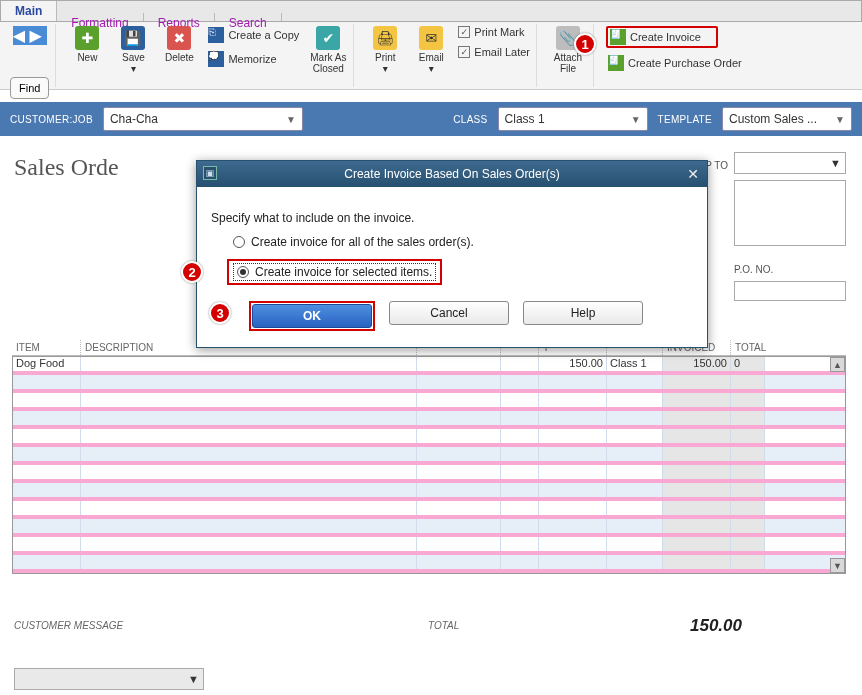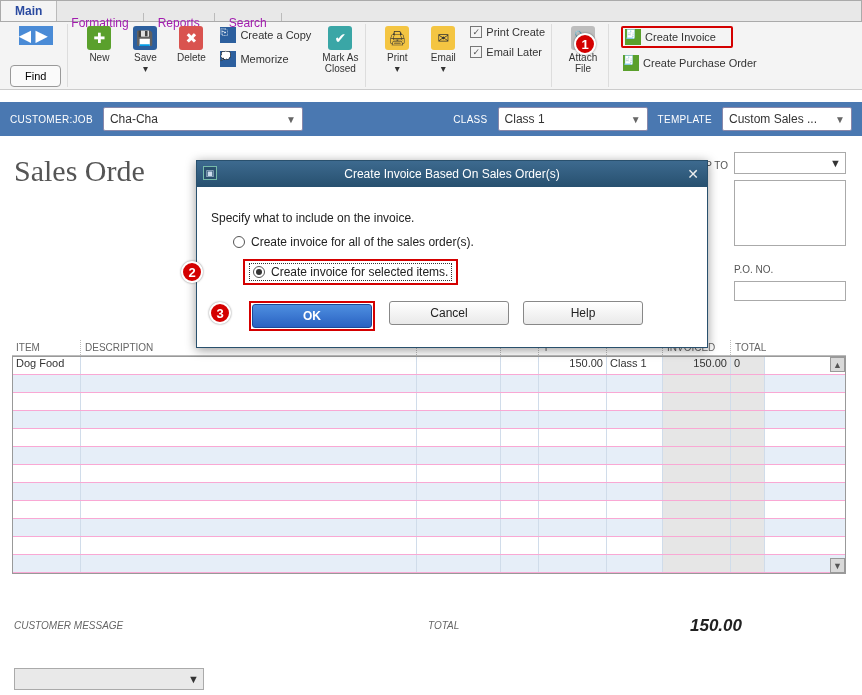--- a/index.html
+++ b/index.html
@@ -9,49 +9,49 @@
   .tabs{display:flex;background:#e8e8e8;border:1px solid #aaa;height:22px;font-size:12px;}
   .tab{padding:3px 14px;border-right:1px solid #bbb;cursor:pointer;}
   .tab.active{background:#f4f4f4;color:#2a4aa0;font-weight:bold;}
   .tab:not(.active){color:#a21caf;margin-top:12px;}
 
   
   .ribbon{display:flex;background:#f4f4f4;border-bottom:1px solid #ccc;height:68px;padding:2px 4px;gap:6px;}
   .rgroup{display:flex;align-items:flex-start;padding:2px 6px;border-right:1px solid #ddd;gap:8px;position:relative;}
   .ritem{display:flex;flex-direction:column;align-items:center;font-size:10px;color:#333;min-width:38px;cursor:pointer;}
   .ritem .ic{width:24px;height:24px;border-radius:3px;margin-bottom:2px;display:flex;align-items:center;justify-content:center;font-size:14px;}
-  .find-btn{border:1px solid #999;border-radius:4px;background:#fafafa;padding:4px 14px;font-size:11px;margin-top:20px;cursor:pointer;}
+  .find-btn{border:1px solid #999;border-radius:4px;background:#fafafa;padding:4px 8px;font-size:11px;margin-top:32px;cursor:pointer;}
   .side-links{display:flex;flex-direction:column;gap:6px;font-size:11px;color:#333;justify-content:center;}
   .side-link{display:flex;align-items:center;gap:4px;cursor:pointer;padding:1px 2px;}
   .red-out{border:2px solid #d40000;border-radius:2px;}
   .chk-row{display:flex;align-items:center;gap:4px;font-size:11px;color:#333;}
   .chk{width:12px;height:12px;border:1px solid #777;display:inline-flex;align-items:center;justify-content:center;font-size:9px;color:#555;}
 
   
   .cust-bar{background:#4a78b1;color:#fff;display:flex;align-items:center;height:34px;padding:0 10px;font-size:11px;gap:10px;margin-top:12px;}
   .cust-bar .lbl{font-size:10px;letter-spacing:0.3px;}
   .combo{background:#fff;color:#333;height:24px;display:flex;align-items:center;justify-content:space-between;padding:0 6px;border:1px solid #88a;border-radius:2px;cursor:pointer;font-size:12px;}
   .combo .arrow{color:#666;font-size:10px;}
 
   
-  .page-title{font-size:30px;color:#555;padding:18px 0 0 14px;font-family:Georgia,serif;}
+  .page-title{font-size:24px;color:#555;padding:18px 0 0 14px;font-family:Georgia,serif;}
 
   
   .right-fields{position:absolute;right:16px;top:152px;display:flex;flex-direction:column;gap:6px;align-items:flex-end;}
   .small-combo{width:112px;height:22px;border:1px solid #aaa;background:#fff;display:flex;justify-content:flex-end;align-items:center;padding:0 4px;font-size:11px;cursor:pointer;}
   .memo-box{width:112px;height:66px;border:1px solid #aaa;background:#fff;}
   .po-lbl{font-size:10px;color:#555;width:112px;text-align:left;margin-top:12px;}
   .po-box{width:112px;height:20px;border:1px solid #aaa;background:#fff;}
   .lbl-ship{position:absolute;right:134px;top:160px;font-size:10px;color:#555;}
 
   
   .grid-head{position:absolute;top:340px;left:12px;right:16px;display:flex;font-size:10px;color:#666;border-bottom:1px solid #bbb;height:16px;align-items:center;}
   .grid-head span{border-left:1px dotted #bbb;padding-left:4px;height:100%;display:flex;align-items:center;}
   .grid{position:absolute;top:356px;left:12px;right:16px;height:218px;border:1px solid #999;overflow:hidden;}
-  .grid-row{display:flex;height:18px;font-size:11px;border-bottom:1px solid #f9a8d4;}
+  .grid-row{display:flex;height:18px;font-size:11px;border-bottom:4px solid #f9a8d4;}
   .grid-row.alt{background:#e6eef8;}
   .grid-row.first{background:#fff;}
   .cell{border-right:1px solid #d0dcea;padding:0 3px;overflow:hidden;white-space:nowrap;}
   .c-item{width:68px;} .c-desc{width:336px;} .c-ord{width:84px;} .c-rate{width:38px;} .c-amt{width:68px;text-align:right;} .c-class{width:56px;} .c-inv{width:68px;text-align:right;background:#e6e6e6;} .c-clsd{width:34px;background:#e6e6e6;}
   .scroll-arrow{position:absolute;right:0;width:15px;height:15px;background:#d9d9d9;border:1px solid #999;display:flex;align-items:center;justify-content:center;font-size:9px;color:#555;}
 
   
   .totals{position:absolute;top:620px;left:14px;right:24px;display:flex;align-items:center;font-style:italic;}
   .total-lbl{position:absolute;left:414px;font-size:10px;color:#666;}
   .total-val{position:absolute;right:96px;font-size:17px;font-weight:bold;color:#222;}
@@ -61,21 +61,21 @@
   
   .modal{position:absolute;left:196px;top:160px;width:512px;background:#fff;border:1px solid #29506d;box-shadow:0 2px 10px rgba(0,0,0,.4);}
   .modal-title{background:linear-gradient(#3d6a8f,#27506f);color:#fff;height:26px;display:flex;align-items:center;justify-content:center;font-size:12px;position:relative;}
   .modal-title .sys{position:absolute;left:6px;top:5px;width:14px;height:14px;border:1px solid #7ba;background:#29506d;display:flex;align-items:center;justify-content:center;font-size:9px;color:#cde;}
   .modal-title .close{position:absolute;right:8px;top:5px;font-size:14px;color:#eee;cursor:pointer;}
   .modal-body{padding:24px 14px 16px;font-size:12px;color:#222;}
   .radio-row{display:flex;align-items:center;gap:6px;margin:10px 0 10px 22px;cursor:pointer;}
   .radio{width:12px;height:12px;border:1px solid #555;border-radius:50%;display:inline-flex;align-items:center;justify-content:center;}
   .radio.sel::after{content:"";width:6px;height:6px;background:#333;border-radius:50%;}
   .radio-row.boxed{border:1px dotted #333;padding:1px 3px;}
-  .radio-wrap-red{border:2px solid #d40000;padding:2px 4px;margin-left:32px;display:inline-flex;}
+  .radio-wrap-red{border:2px solid #d40000;padding:2px 4px;margin-left:16px;display:inline-flex;}
   .btn-row{display:flex;gap:14px;margin:16px 0 0 38px;}
   .btn{width:120px;height:24px;border:1px solid #888;border-radius:3px;background:linear-gradient(#fff,#e9e9e9);font-size:12px;cursor:pointer;display:flex;align-items:center;justify-content:center;}
   .btn.primary{background:linear-gradient(#4e8fe0,#2a62c2);color:#fff;border:1px solid #1a4a99;font-weight:bold;}
   .btn-red-wrap{border:2px solid #d40000;padding:1px;}
 
   
   .callout{position:absolute;width:22px;height:22px;background:#d40000;color:#fff;border-radius:50%;display:flex;align-items:center;justify-content:center;font-weight:bold;font-size:13px;border:2px solid #fff;box-shadow:0 0 2px rgba(0,0,0,.5);z-index:50;}
 
   
   .bg-blue{background:#4a8bd6;color:#fff;}
@@ -138,21 +138,21 @@
       <div class="ic bg-yel">🖨</div>
       <span>Print</span>▾
     </div>
     <div class="ritem">
       <div class="ic bg-yel">✉</div>
       <span>Email</span>▾
     </div>
     <div style="display:flex;flex-direction:column;gap:8px;justify-content:center;">
       <div class="chk-row">
         <span class="chk">✓</span>
-        <span>Print Create</span>
+        <span>Print Mark</span>
       </div>
       <div class="chk-row">
         <span class="chk">✓</span>
         <span>Email Later</span>
       </div>
     </div>
   </div>
   <div class="rgroup">
     <div class="ritem">
       <div class="ic bg-grey">📎</div>

